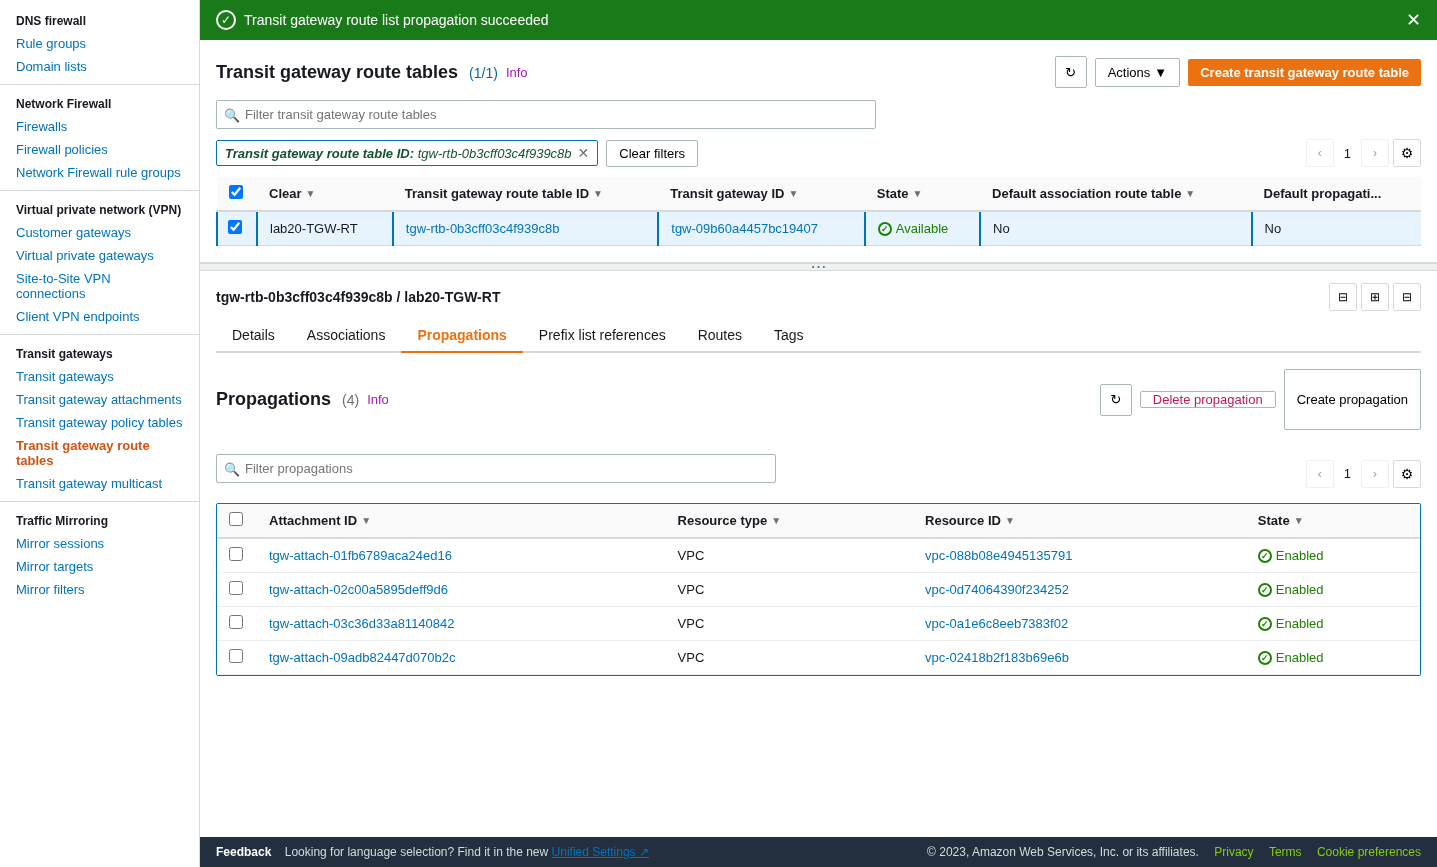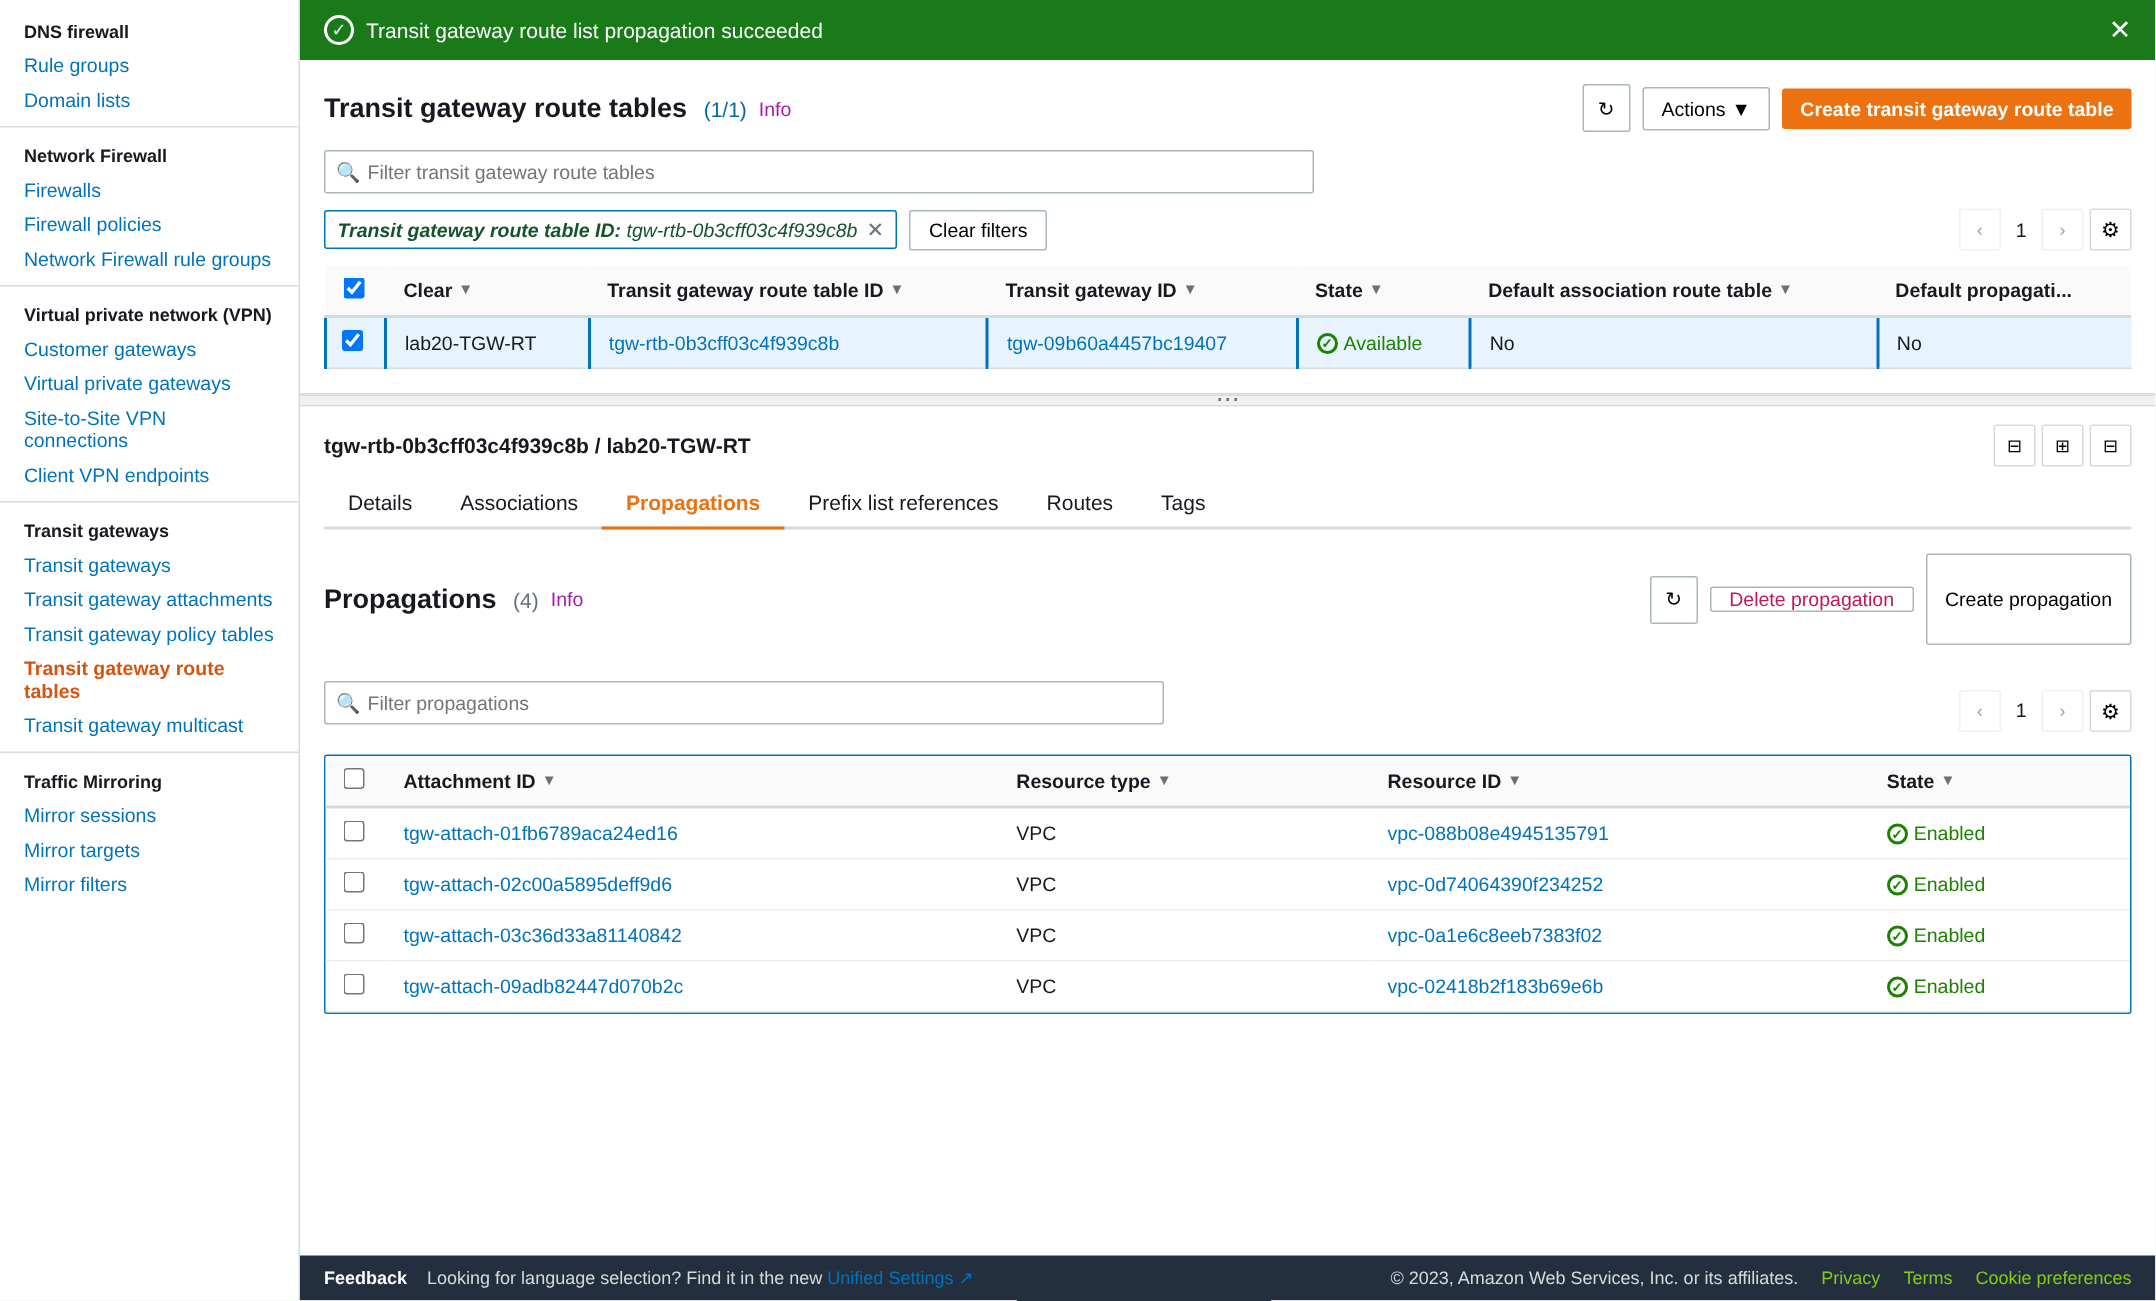--- a/index.html
+++ b/index.html
@@ -93,21 +93,21 @@
     .prop-table th { background: #fafafa; border-bottom: 2px solid #d5dbdb; padding: 8px 12px; text-align: left; font-size: 13px; font-weight: 600; }
     .prop-table td { padding: 8px 12px; border-bottom: 1px solid #eaeded; font-size: 13px; }
     .prop-table-border { border: 1px solid #0073bb; border-radius: 2px; overflow: hidden; }
 
     .checkbox { width: 14px; height: 14px; cursor: pointer; }
 
     
     .footer { background: #232f3e; color: #d5dbdb; font-size: 12px; padding: 8px 16px; display: flex; justify-content: space-between; align-items: center; }
     .footer a { color: #84cc16; text-decoration: none; margin-left: 12px; }
     .footer .feedback { color: #fff; font-weight: 600; }
-    .footer .unified-settings { color: #0073bb; cursor: pointer; }
+    .footer .unified-settings { color: #0073bb; text-decoration: underline; cursor: pointer; }
 
     .col-checkbox { width: 40px; }
   </style>
 </head>
 <body>
 
 <div class="app-container">
 
   <div class="sidebar">
 

